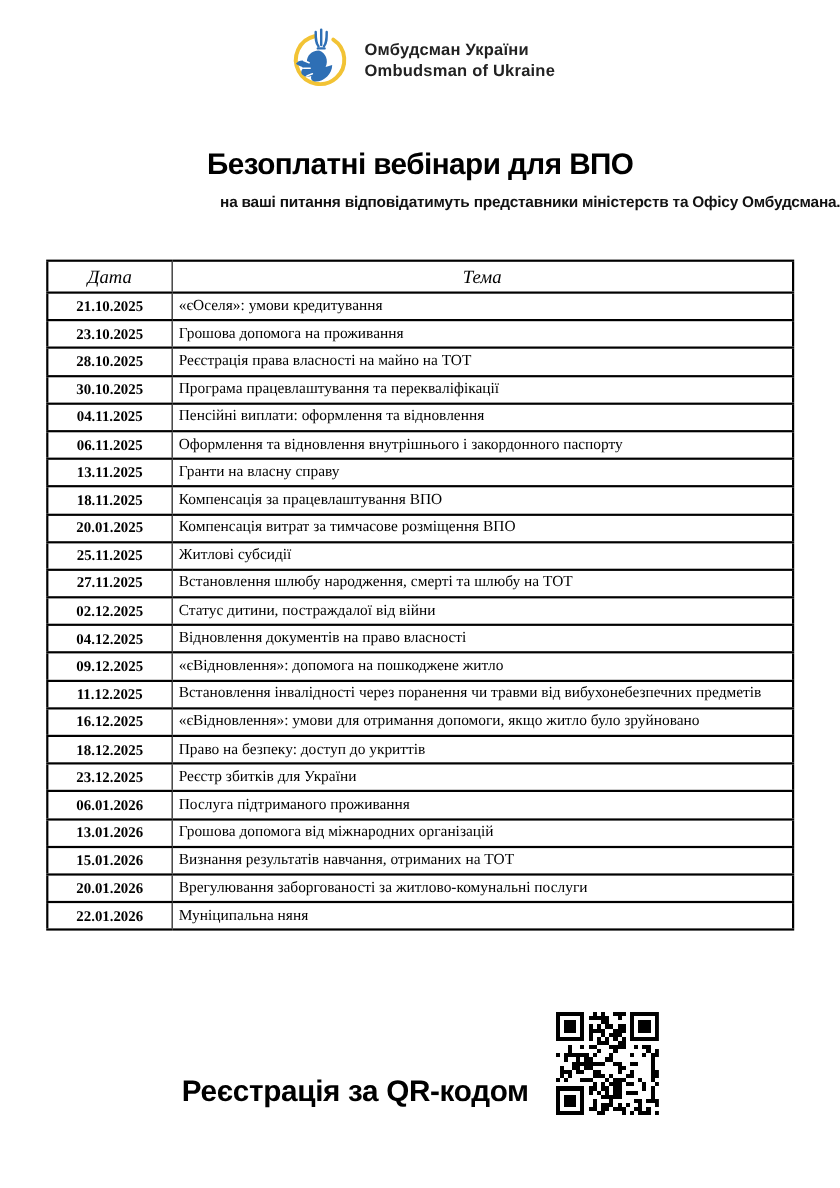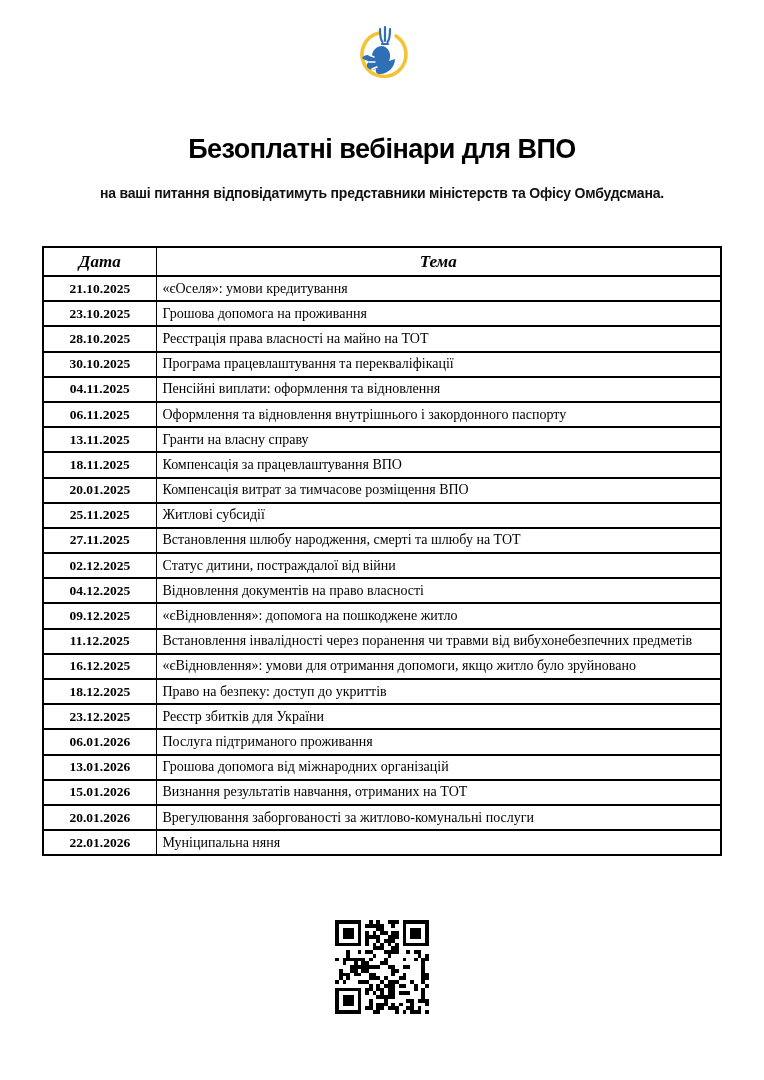--- a/index.html
+++ b/index.html
@@ -36,22 +36,22 @@
   
   .title {
     margin: 48px 0 0 0;
     text-align: center;
     font-size: 27px;
     font-weight: 700;
     letter-spacing: -0.5px;
     color: #000;
   }
   .subtitle {
-    margin-top: 20px;
-    text-align: center;
+    margin-top: 10px;
+    text-align: right;
     font-size: 14px;
     font-weight: 700;
     letter-spacing: -0.2px;
     color: #111;
   }
 
   
   table.schedule {
     width: 680px;
     margin: 45px auto 0 auto;
@@ -63,21 +63,21 @@
   table.schedule th,
   table.schedule td {
     border-top: 2px solid #000;
     border-bottom: 2px solid #000;
     border-left: 1.5px solid #000;
     border-right: 1.5px solid #000;
   }
   table.schedule th {
     height: 25px;
     font-size: 17px;
-    font-weight: 700;
+    font-weight: 400;
     font-style: italic;
     text-align: center;
     padding: 1px 0;
   }
   col.date-col { width: 113px; }
   td.date-cell {
     height: 21.2px;
     text-align: center;
     font-weight: 700;
     font-size: 13.5px;
@@ -122,20 +122,24 @@
     <g fill="none" stroke="#2e6fb5" stroke-width="2.2" stroke-linecap="round">
       <path d="M33 3 v14"></path>
       <path d="M28 5 c0 6 0 10 2.5 13"></path>
       <path d="M38 5 c0 6 0 10 -2.5 13"></path>
       <path d="M30 20 h6"></path>
     </g>
 
     <path d="M31 22 c-7 0 -11 5 -11 10 c-4 -2 -8 -1 -10 2 c2 2 5 2 7 4 c-2 1 -3 4 -1 6 c2 2 5 2 8 1 c-1 3 1 5 4 5 c8 0 15 -7 15 -15 l-6 2 c3 -6 0 -13 -6 -15 z" fill="#2e6fb5"></path>
     <path d="M22 33 l-5 -2 M23 38 l-6 0 M25 43 l-5 2" stroke="#ffffff" stroke-width="1.4" fill="none" stroke-linecap="round"></path>
   </svg>
+  <div class="logo-text">
+    <div>Омбудсман України</div>
+    <div>Ombudsman of Ukraine</div>
+  </div>
 </div>
 
 <h1 class="title">Безоплатні вебінари для ВПО</h1>
 <div class="subtitle">на ваші питання відповідатимуть представники міністерств та Офісу Омбудсмана.</div>
 
 <table class="schedule">
   <colgroup>
     <col class="date-col">
     <col>
   </colgroup>
@@ -235,20 +239,21 @@
         <td class="topic-cell">Врегулювання заборгованості за житлово-комунальні послуги</td>
       </tr>
       <tr>
         <td class="date-cell">22.01.2026</td>
         <td class="topic-cell">Муніципальна няня</td>
       </tr>
     </tbody>
 </table>
 
 <div class="footer-row">
+  <div class="register-label">Реєстрація за QR-кодом</div>
   <svg class="qr" viewBox="0 0 25 25" id="qr-svg" shape-rendering="crispEdges">
       <g fill="#000">
         <rect x="0" y="0" width="1" height="1"></rect>
         <rect x="1" y="0" width="1" height="1"></rect>
         <rect x="2" y="0" width="1" height="1"></rect>
         <rect x="3" y="0" width="1" height="1"></rect>
         <rect x="4" y="0" width="1" height="1"></rect>
         <rect x="5" y="0" width="1" height="1"></rect>
         <rect x="6" y="0" width="1" height="1"></rect>
         <rect x="0" y="1" width="1" height="1"></rect>

